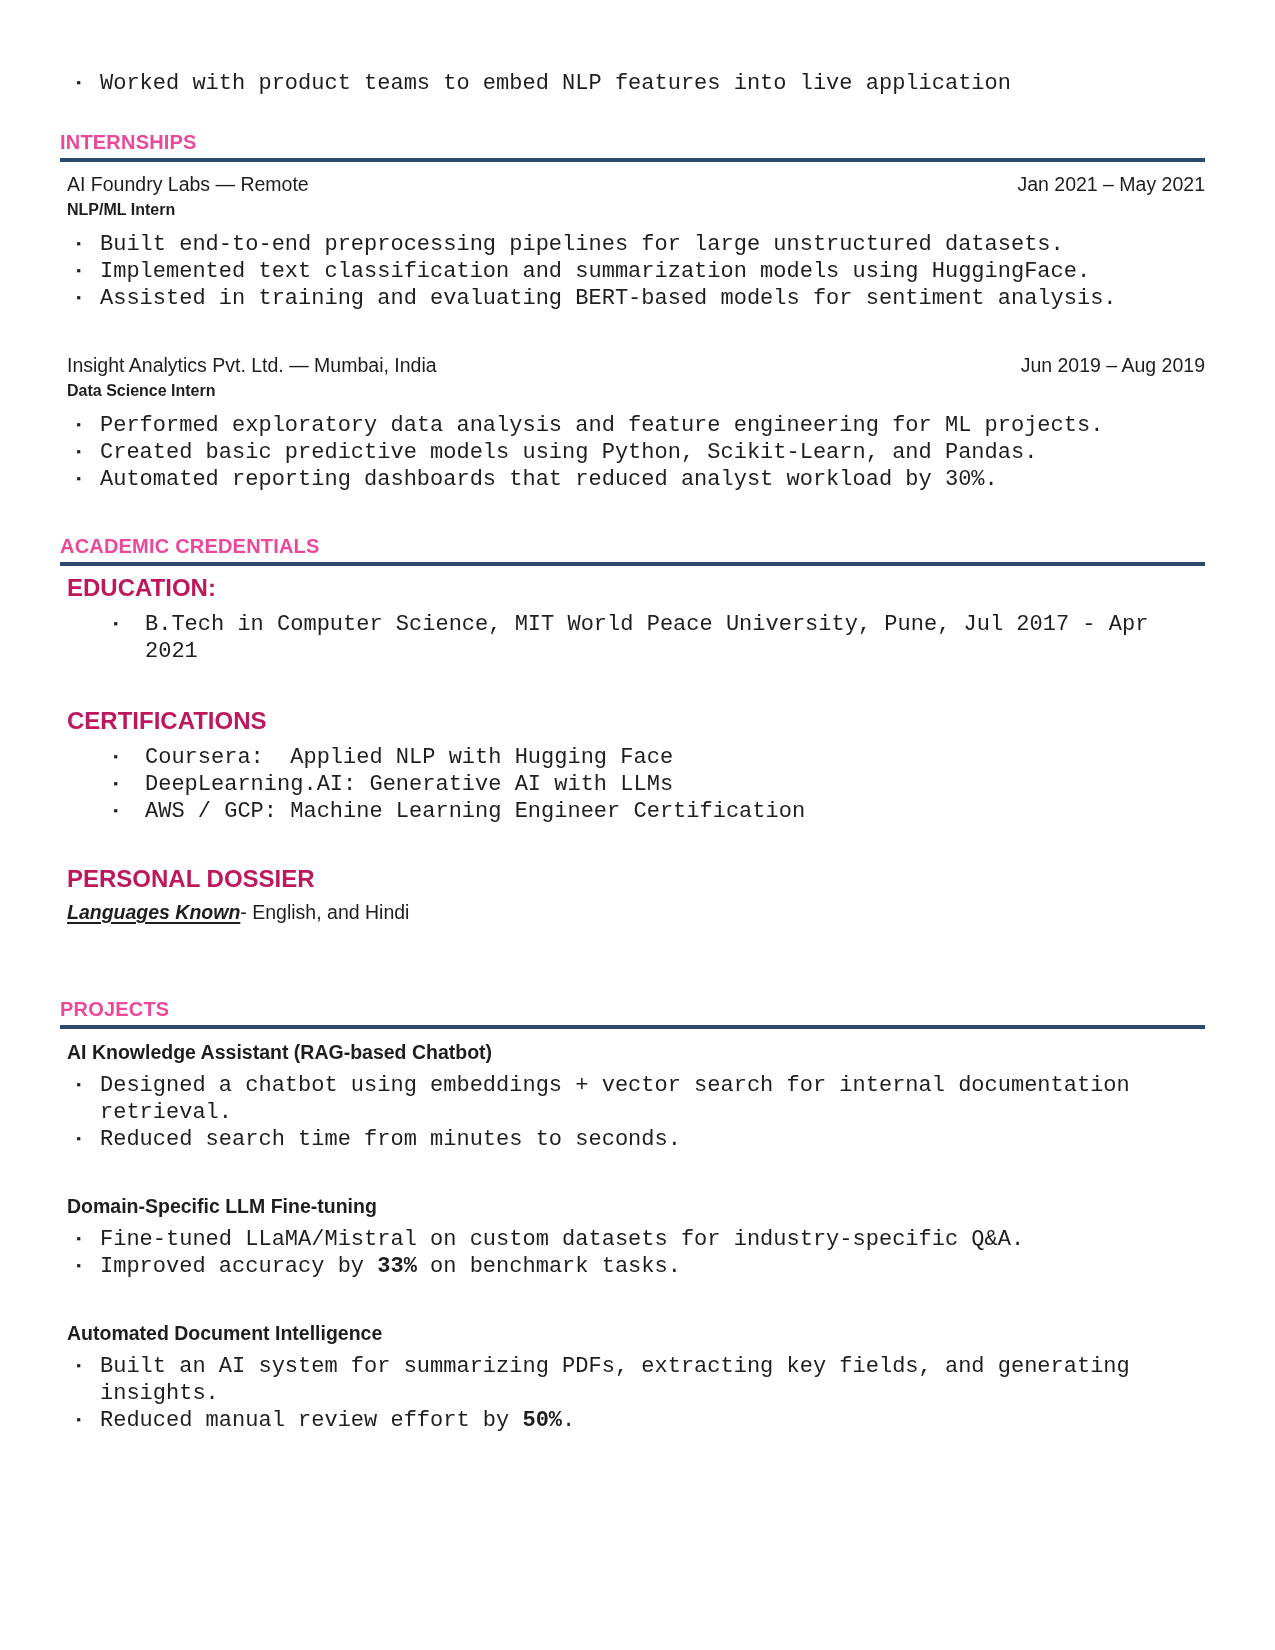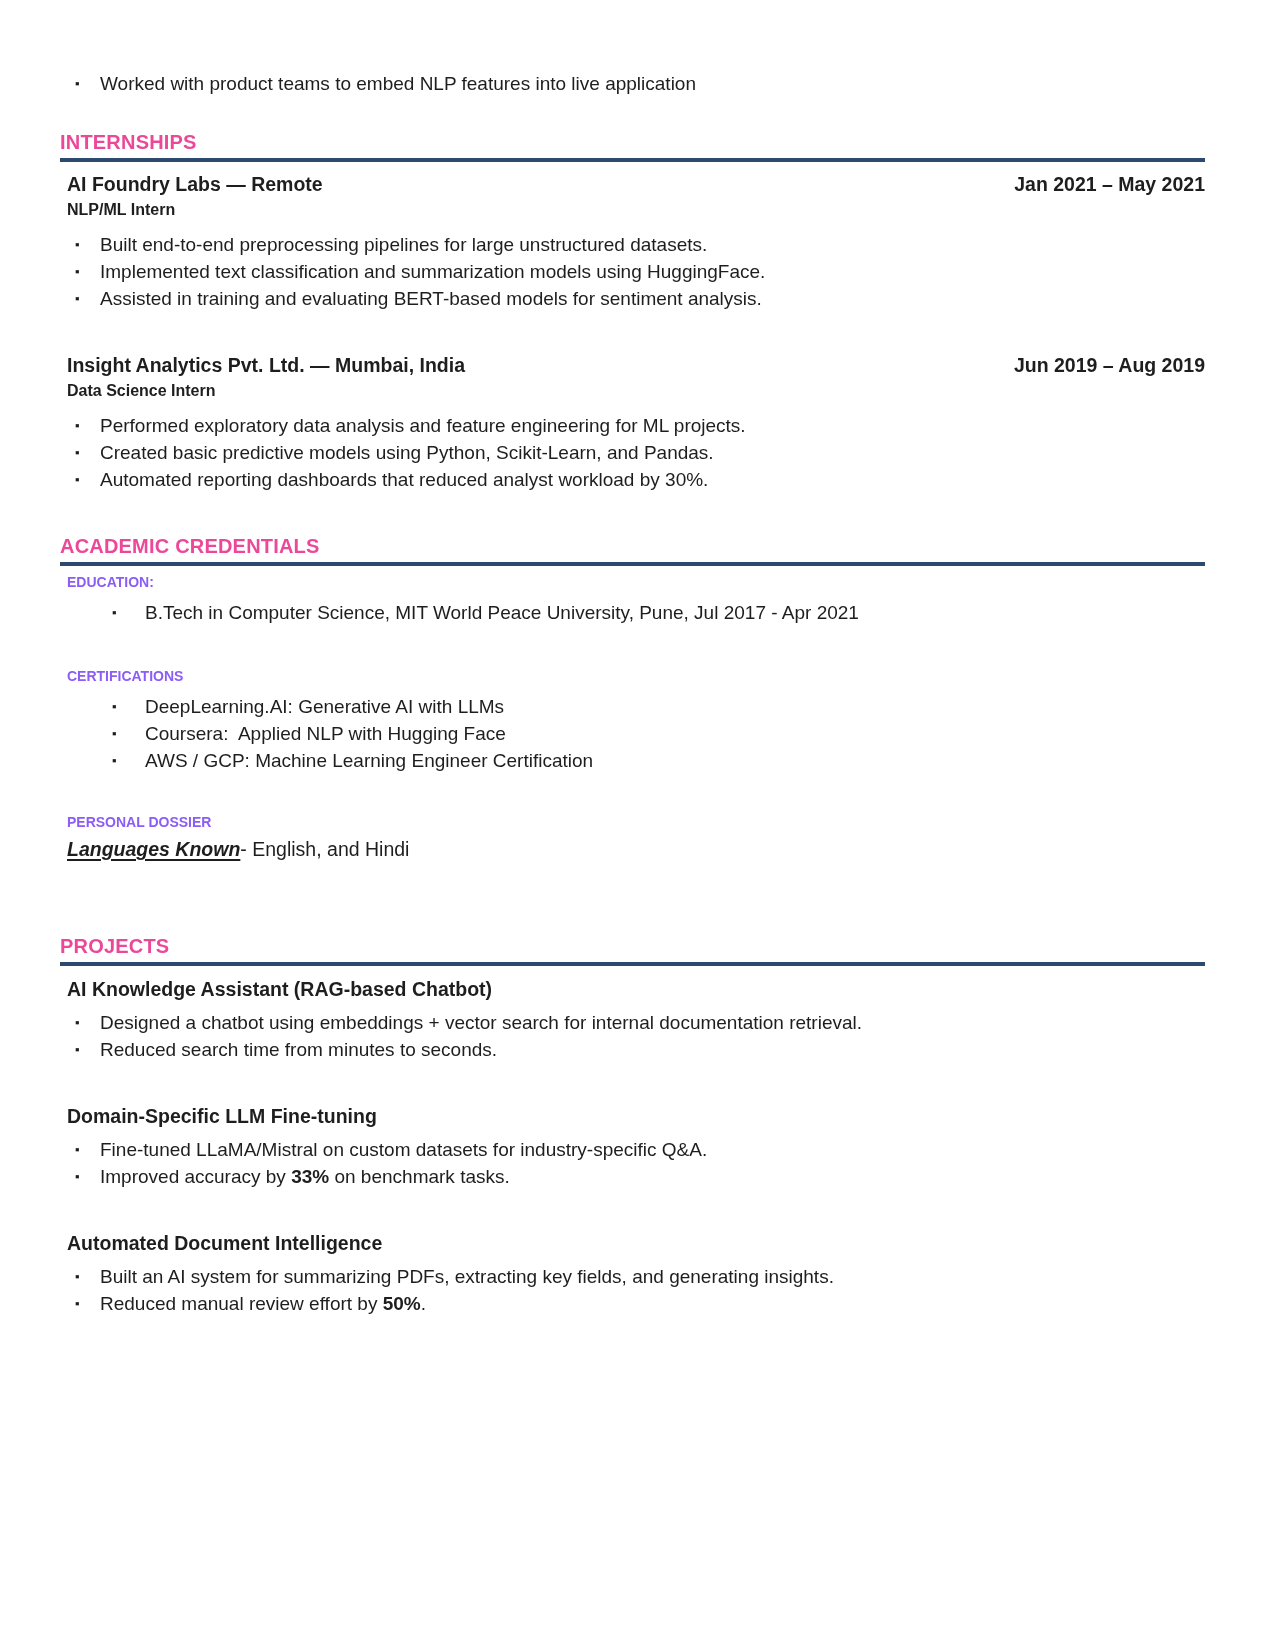--- a/index.html
+++ b/index.html
@@ -16,23 +16,24 @@
   }
 
   
   .top-bullets { margin-top: 8px; }
 
   
   ul.bullets { list-style: none; margin: 0; padding: 0; }
   ul.bullets li {
     position: relative;
     padding-left: 40px;
-    font-size: 19px;
+    font-size: 22px;
     line-height: 27px;
     white-space: pre-wrap;
+    font-family: Liberation Mono, monospace;
   }
   ul.bullets li::before {
     content: "▪";
     position: absolute;
     left: 15px;
     top: 0px;
     font-size: 13px;
     color: #1e1e1e;
   }
   ul.bullets.indent li { padding-left: 85px; }
@@ -47,36 +48,36 @@
     letter-spacing: 0.2px;
   }
   .sec-rule {
     height: 4px;
     background: #2c4a6e;
     margin-top: 4px;
   }
 
   .sub-heading {
     margin: 0 0 0 7px;
-    font-size: 14px;
-    font-weight: bold;
-    color: #8b5cf6;
+    font-size: 24px;
+    font-weight: bold;
+    color: #be185d;
   }
 
   
   .section-internships { margin-top: 34px; }
   .job { margin-top: 9px; }
   .job + .job { margin-top: 40px; }
   .job-head {
     display: flex;
     justify-content: space-between;
     align-items: baseline;
     margin-left: 7px;
     font-size: 19.5px;
-    font-weight: bold;
+    font-weight: normal;
     line-height: 26px;
   }
   .job-role {
     margin-left: 7px;
     font-size: 16px;
     font-weight: bold;
     line-height: 26px;
   }
   .job ul.bullets { margin-top: 8px; }
 
@@ -160,22 +161,22 @@
     <div class="edu-block">
       <h3 class="sub-heading">EDUCATION:</h3>
       <ul class="bullets indent">
         <li>B.Tech in Computer Science, MIT World Peace University, Pune, Jul 2017 - Apr 2021</li>
       </ul>
     </div>
 
     <div class="cert-block">
       <h3 class="sub-heading">CERTIFICATIONS</h3>
       <ul class="bullets indent">
+        <li>Coursera:  Applied NLP with Hugging Face</li>
         <li>DeepLearning.AI: Generative AI with LLMs</li>
-        <li>Coursera:  Applied NLP with Hugging Face</li>
         <li>AWS / GCP: Machine Learning Engineer Certification</li>
       </ul>
     </div>
 
     <div class="personal-block">
       <h3 class="sub-heading">PERSONAL DOSSIER</h3>
       <div class="languages-line">
         <span class="languages-label">Languages Known</span><span>- English, and Hindi</span>
       </div>
     </div>

